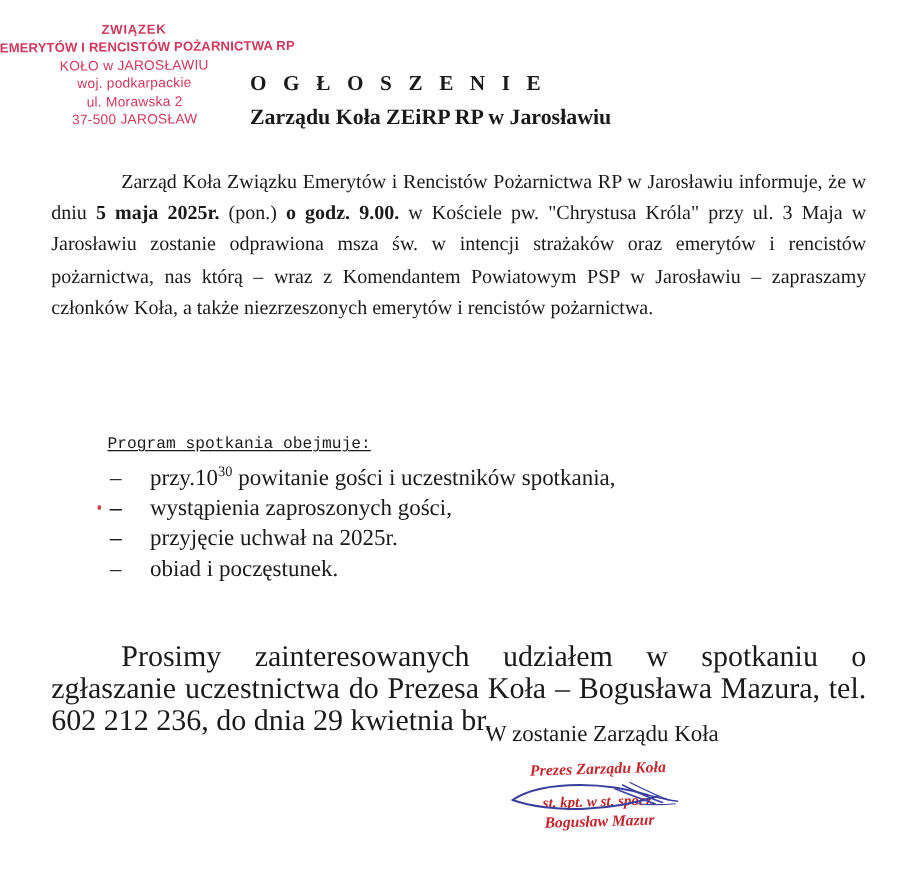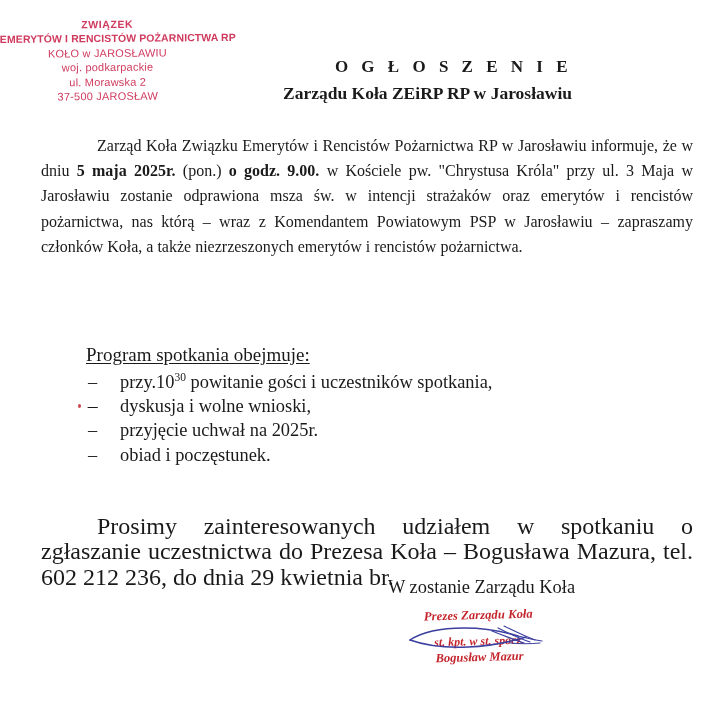--- a/index.html
+++ b/index.html
@@ -36,21 +36,21 @@
   #org-stamp .s4 { font-size: 11px; }
   #org-stamp .s5 { font-size: 11px; }
   #org-stamp .s6 { font-size: 11px; }
 
   
   #title-block {
     position: absolute;
     left: 200px;
     top: 58px;
     width: 372px;
-    text-align: right;
+    text-align: left;
   }
   #doc-title {
     font-size: 17px;
     font-weight: bold;
     letter-spacing: 4.5px;
     margin: 0;
     line-height: 1.1;
   }
   #doc-subtitle {
     font-size: 17.5px;
@@ -77,24 +77,25 @@
   .para b { font-weight: bold; }
 
   
   #program-section {
     position: absolute;
     left: 41px;
     top: 343px;
     width: 652px;
   }
   #program-heading {
-    font-size: 19px;
+    font-size: 13px;
     line-height: 24px;
     text-indent: 45px;
     margin: 0 0 3px 0;
+    font-family: Liberation Mono, monospace;
   }
   #program-heading span {
     text-decoration: underline;
     text-underline-offset: 2px;
   }
   #program-list {
     list-style: none;
     margin: 0;
     padding: 0;
   }
@@ -214,24 +215,24 @@
     <li>
       <span class="dash">–</span><span>przy.10</span><sup>30</sup><span> powitanie gości i uczestników spotkania,</span>
     </li>
     <li>
       <span class="dash">–</span>
     </li>
     <li>
       <span class="dash">–</span>
     </li>
     <li>
+      <span class="dash">–</span><span>wystąpienia zaproszonych gości,</span>
+    </li>
+    <li>
       <span class="dash">–</span>
-    </li>
-    <li>
-      <span class="dash">–</span><span>dyskusja i wolne wnioski,</span>
     </li>
     <li>
       <span class="dash">–</span><span>przyjęcie uchwał na 2025r.</span>
     </li>
     <li>
       <span class="dash">–</span><span>obiad i poczęstunek.</span>
     </li>
   </ul>
 </div>
 

